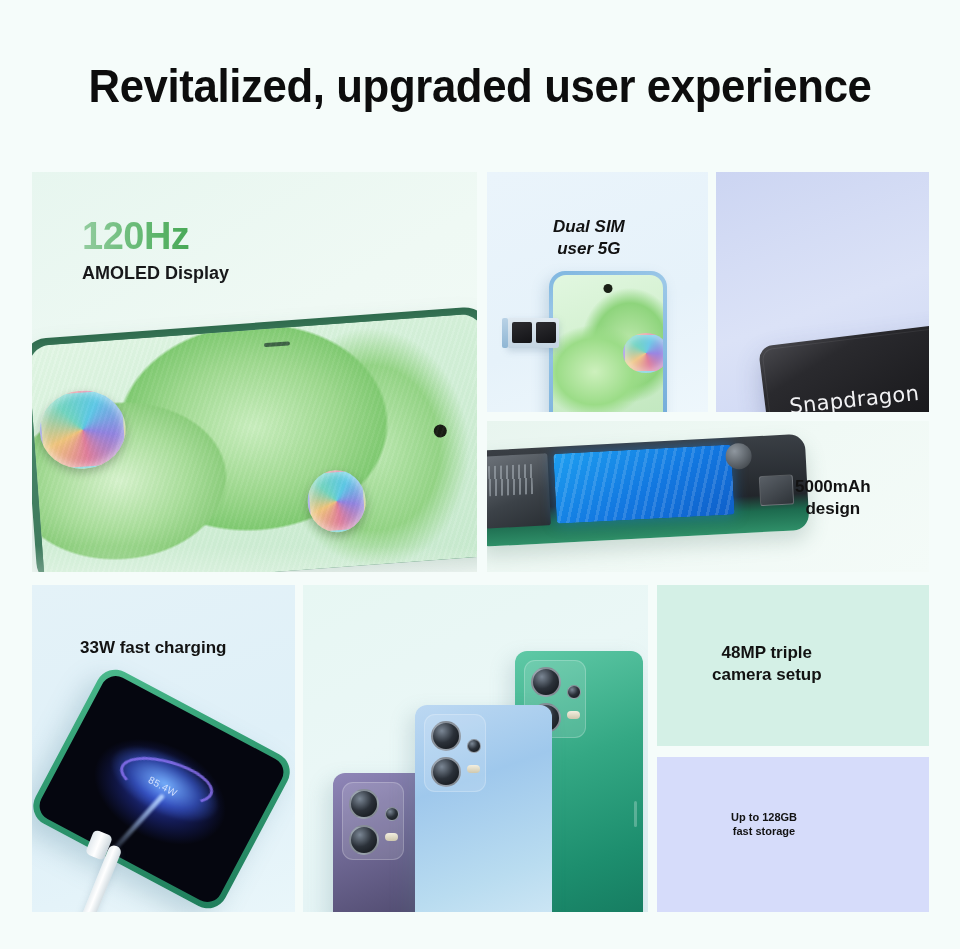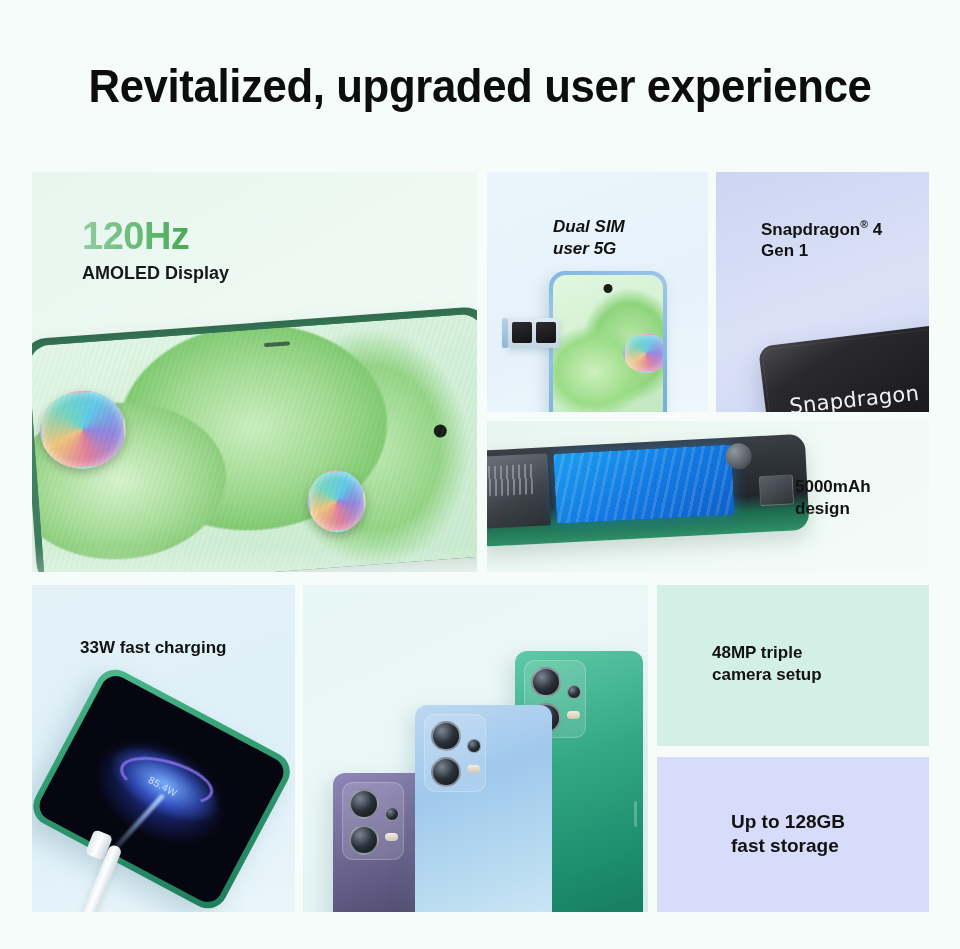--- a/index.html
+++ b/index.html
@@ -35,34 +35,34 @@
   .t-charge  { left: 32px;  top: 585px; width: 263px; height: 327px;
     background: linear-gradient(160deg,#e4f2f8 0%,#dff0f8 55%,#e9f6fa 100%); }
   .t-design  { left: 303px; top: 585px; width: 345px; height: 327px;
     background: linear-gradient(155deg,#e7f7f3 0%,#eaf7f6 40%,#def0f3 100%); }
   .t-camera  { left: 657px; top: 585px; width: 272px; height: 161px;
     background: #d4f0e6; }
   .t-storage { left: 657px; top: 757px; width: 272px; height: 155px;
     background: #d6dcfa; }
 
   
-  .cap { position: absolute; color: #121212; font-weight: 700; line-height: 1.28; }
+  .cap { position: absolute; color: #121212; font-weight: 700; line-height: 1.28; text-align: center; }
 
   .cap-120 { left: 82px; top: 212px; font-size: 38px; font-weight: 700;
     background: linear-gradient(90deg,#93cc9f 0%,#6dbd7b 45%,#49a957 100%);
     -webkit-background-clip: text; background-clip: text; color: transparent;
     letter-spacing: -0.5px; }
   .cap-amoled { left: 82px; top: 262px; font-size: 18px; font-weight: 700; color:#17181a; }
   .cap-sim     { left: 553px; top: 216px; font-size: 17px; font-style: italic; }
   .cap-chip    { left: 761px; top: 218px; font-size: 17px; }
   .cap-battery { left: 795px; top: 476px; font-size: 17px; }
   .cap-charge  { left: 80px;  top: 637px; font-size: 17px; }
   .cap-design  { left: 345px; top: 636px; font-size: 17px; }
   .cap-camera  { left: 712px; top: 642px; font-size: 17px; }
-  .cap-storage { left: 731px; top: 810px; font-size: 19px; }
+  .cap-storage { left: 731px; top: 810px; font-size: 11px; }
   .cap sup { font-size: 0.62em; vertical-align: super; }
 
   
   .phone-big {
     position: absolute; left: -12px; top: 168px; width: 470px; height: 250px;
     transform: rotate(-4.2deg); transform-origin: left top;
     border-radius: 26px;
     background: linear-gradient(180deg,#2f6b4d 0%,#49876a 12%,#3d7a5c 90%);
     box-shadow: 0 14px 26px rgba(60,110,85,.22);
     padding: 7px 7px 0 7px;
@@ -265,24 +265,20 @@
     <span>Dual SIM</span><br>
     <span>user 5G</span>
   </div>
 
   <div class="tile t-chip">
     <div class="chip">
       <div class="logo-txt">Snapdragon</div>
 
     </div>
   </div>
-  <div class="cap cap-chip">
-    <span>Snapdragon</span><sup>®</sup><span> 4</span><br>
-    <span>Gen 1</span>
-  </div>
 
   <div class="tile t-battery">
     <div class="bat-phone">
       <div class="bat-board"></div>
       <div class="bat-cell"></div>
       <div class="bat-ring"></div>
       <div class="bat-mod"></div>
     </div>
   </div>
   <div class="cap cap-battery">

